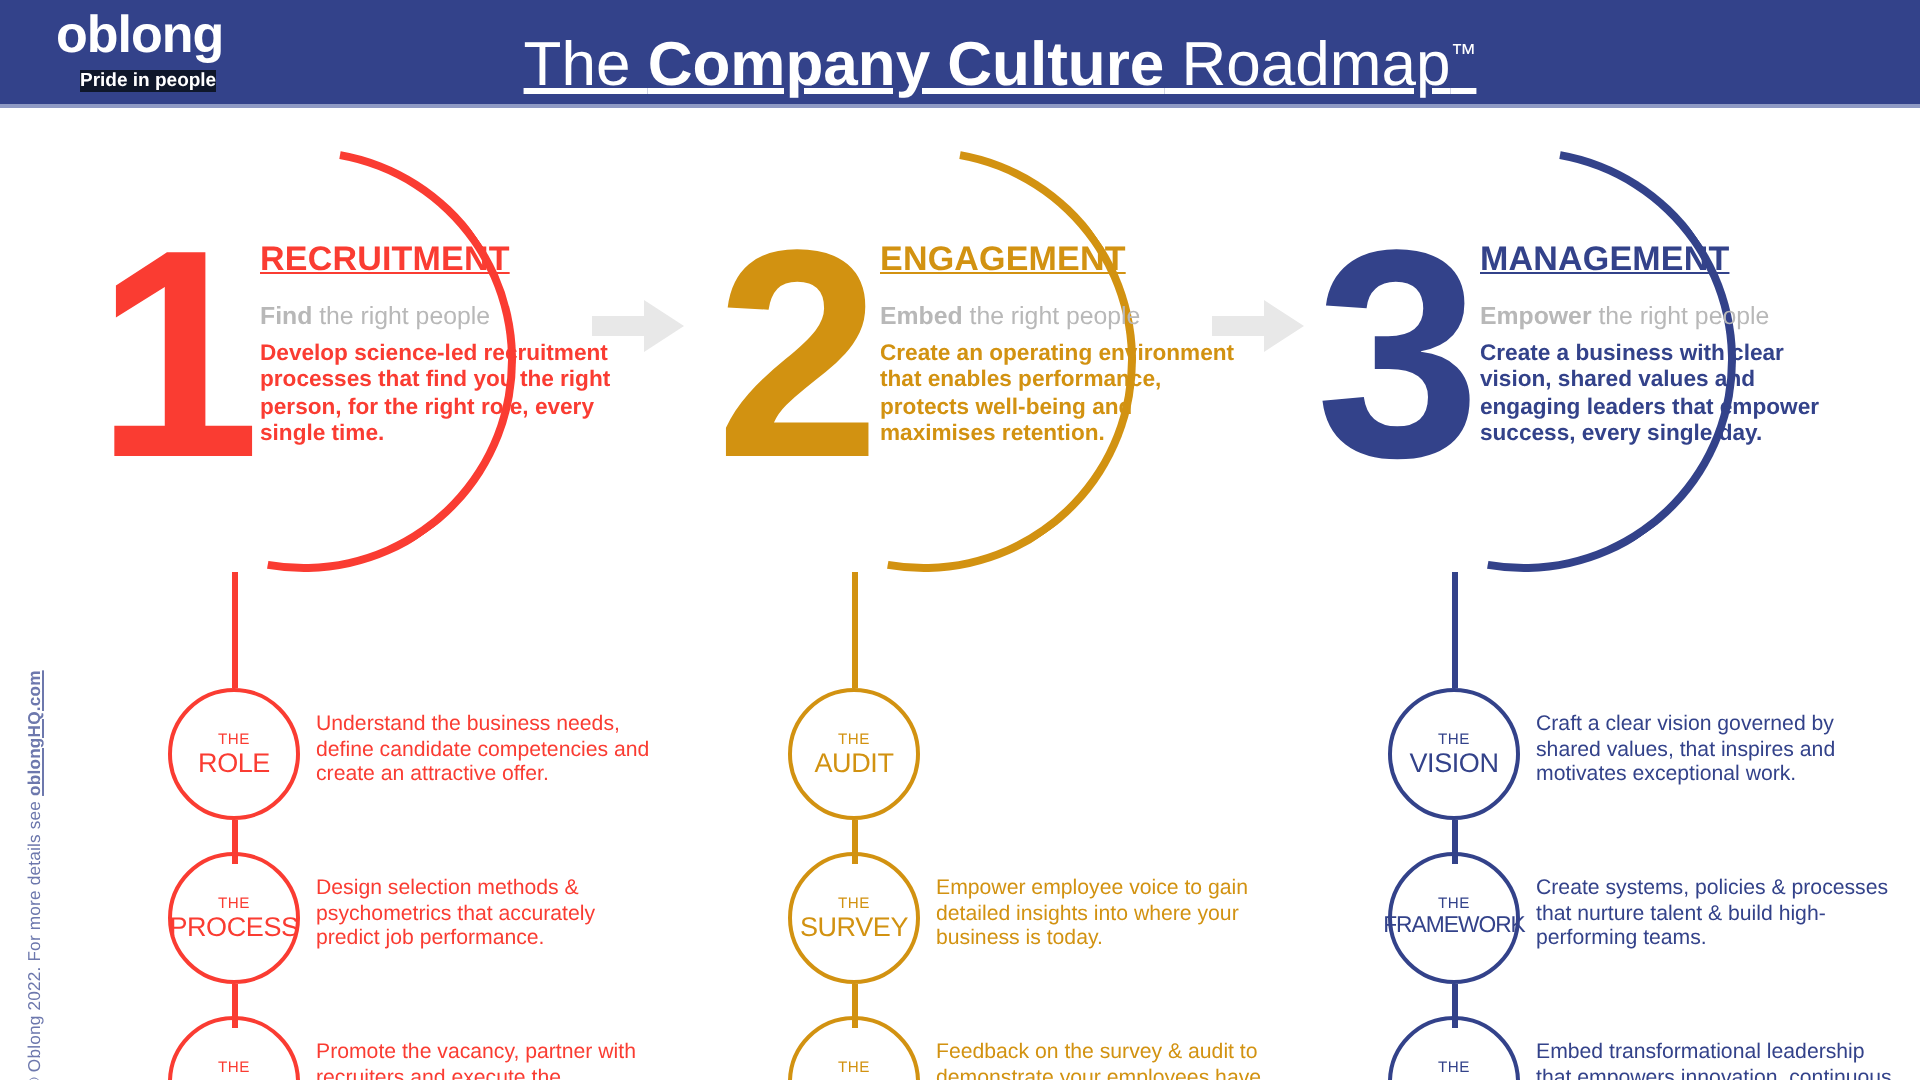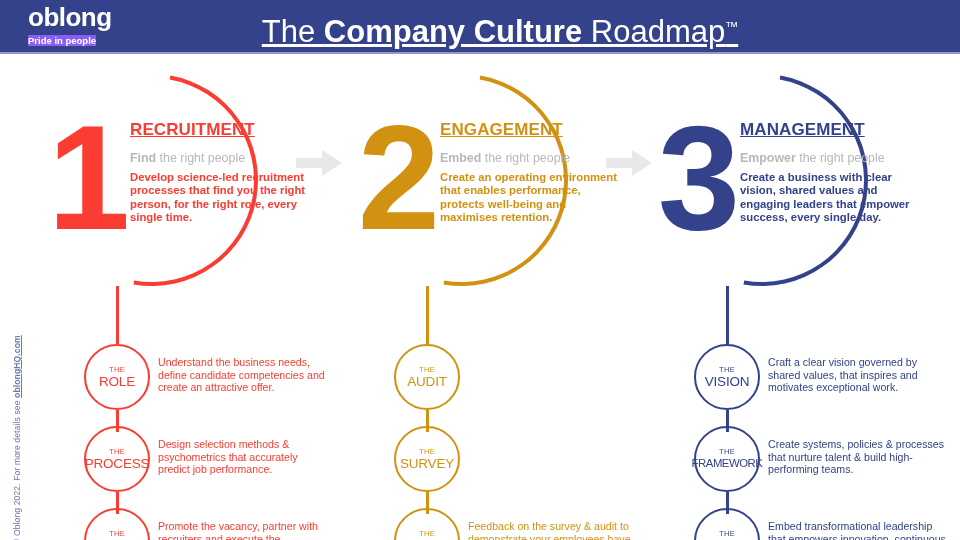--- a/index.html
+++ b/index.html
@@ -25,23 +25,23 @@
   #logo-block {
     position: absolute; left: 24px; top: 4px;
     width: 168px; height: 46px;
   }
   #logo-word {
     font-size: 26px; font-weight: bold; color: #ffffff;
     letter-spacing: -0.5px; line-height: 26px;
     padding-left: 4px;
   }
   #logo-tag {
-    margin-top: 1px; margin-left: 4px;
+    margin-top: 1px; margin-left: 16px;
     display: inline-block;
-    background: #8b5cf6;
+    background: #0f172a;
     color: #ffffff;
     font-size: 9.5px; font-weight: bold;
     letter-spacing: 0px;
     line-height: 11px;
   }
   #title {
     position: absolute; left: 180px; top: 6px;
     width: 640px; height: 42px;
     text-align: center;
     color: #ffffff;
@@ -226,20 +226,21 @@
       <div class="subcircle">
         <span class="the">THE</span>
         <span class="name">AUDIT</span>
       </div>
     </div>
     <div class="subrow" style="top:372px">
       <div class="subcircle">
         <span class="the">THE</span>
         <span class="name">SURVEY</span>
       </div>
+      <div class="subdesc">Empower employee voice to gain detailed insights into where your business is today.</div>
     </div>
     <div class="subrow" style="top:454px">
       <div class="subcircle">
         <span class="the">THE</span>
         <span class="name long">RESPONSE</span>
       </div>
       <div class="subdesc">Feedback on the survey &amp; audit to demonstrate your employees have been heard, and find quick wins.</div>
     </div>
   </div>
 

